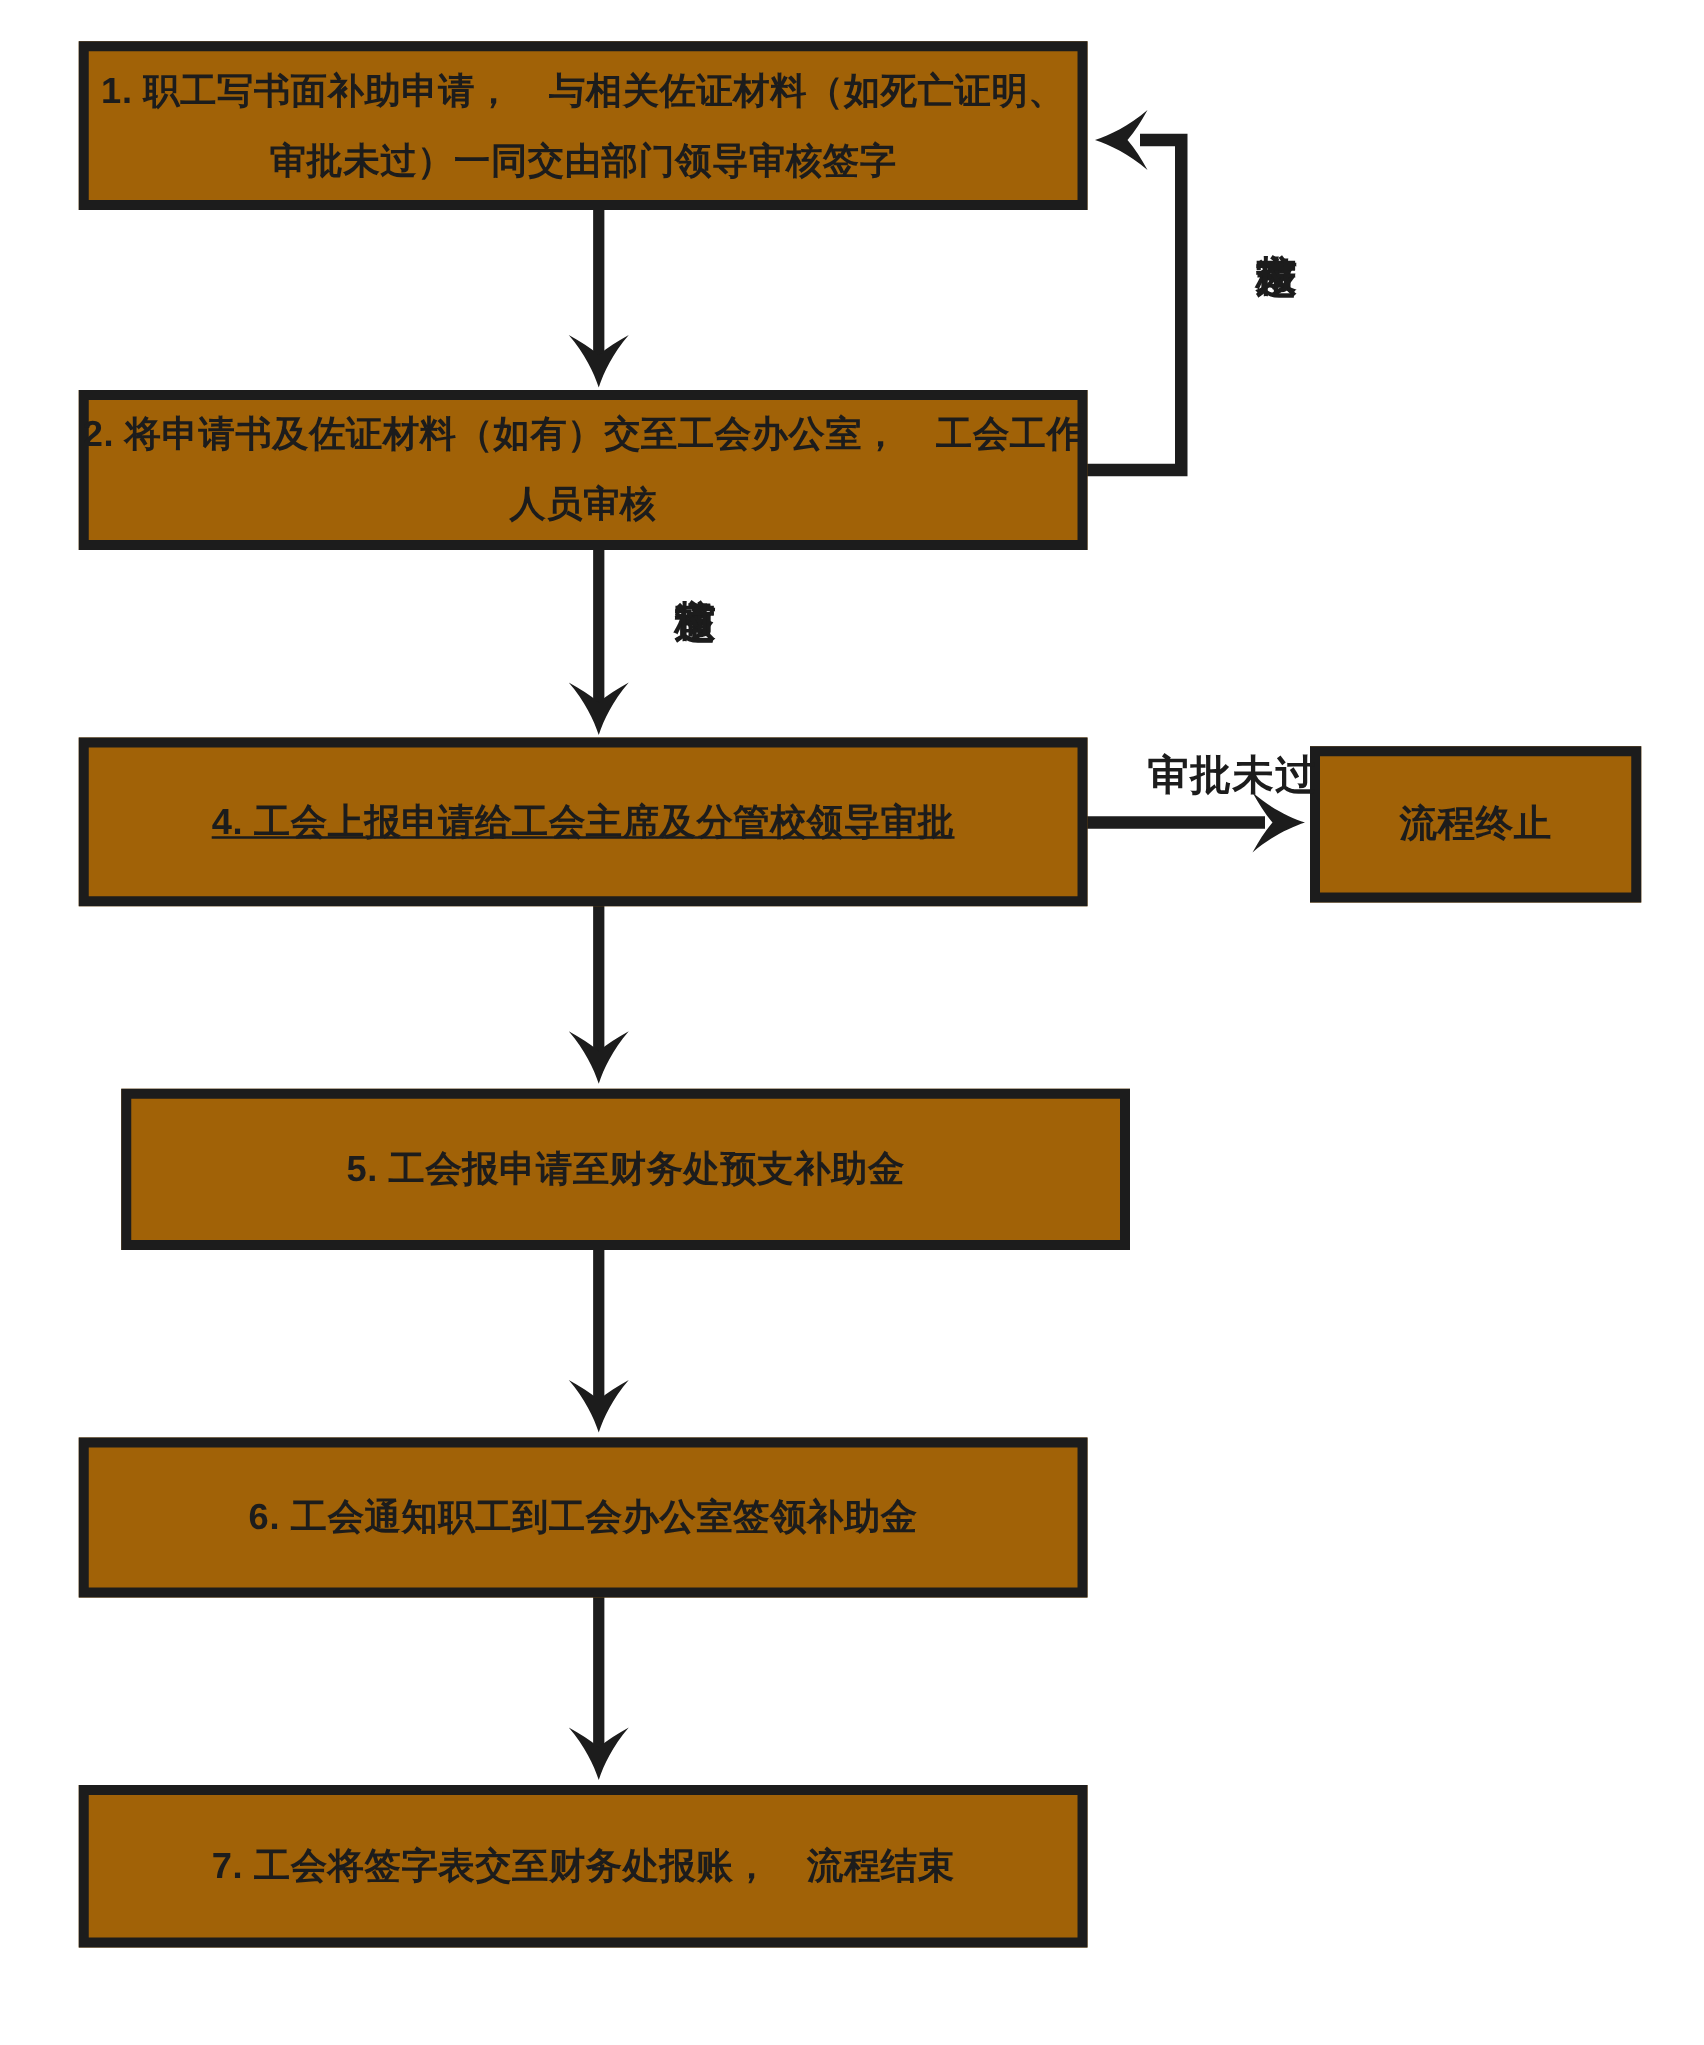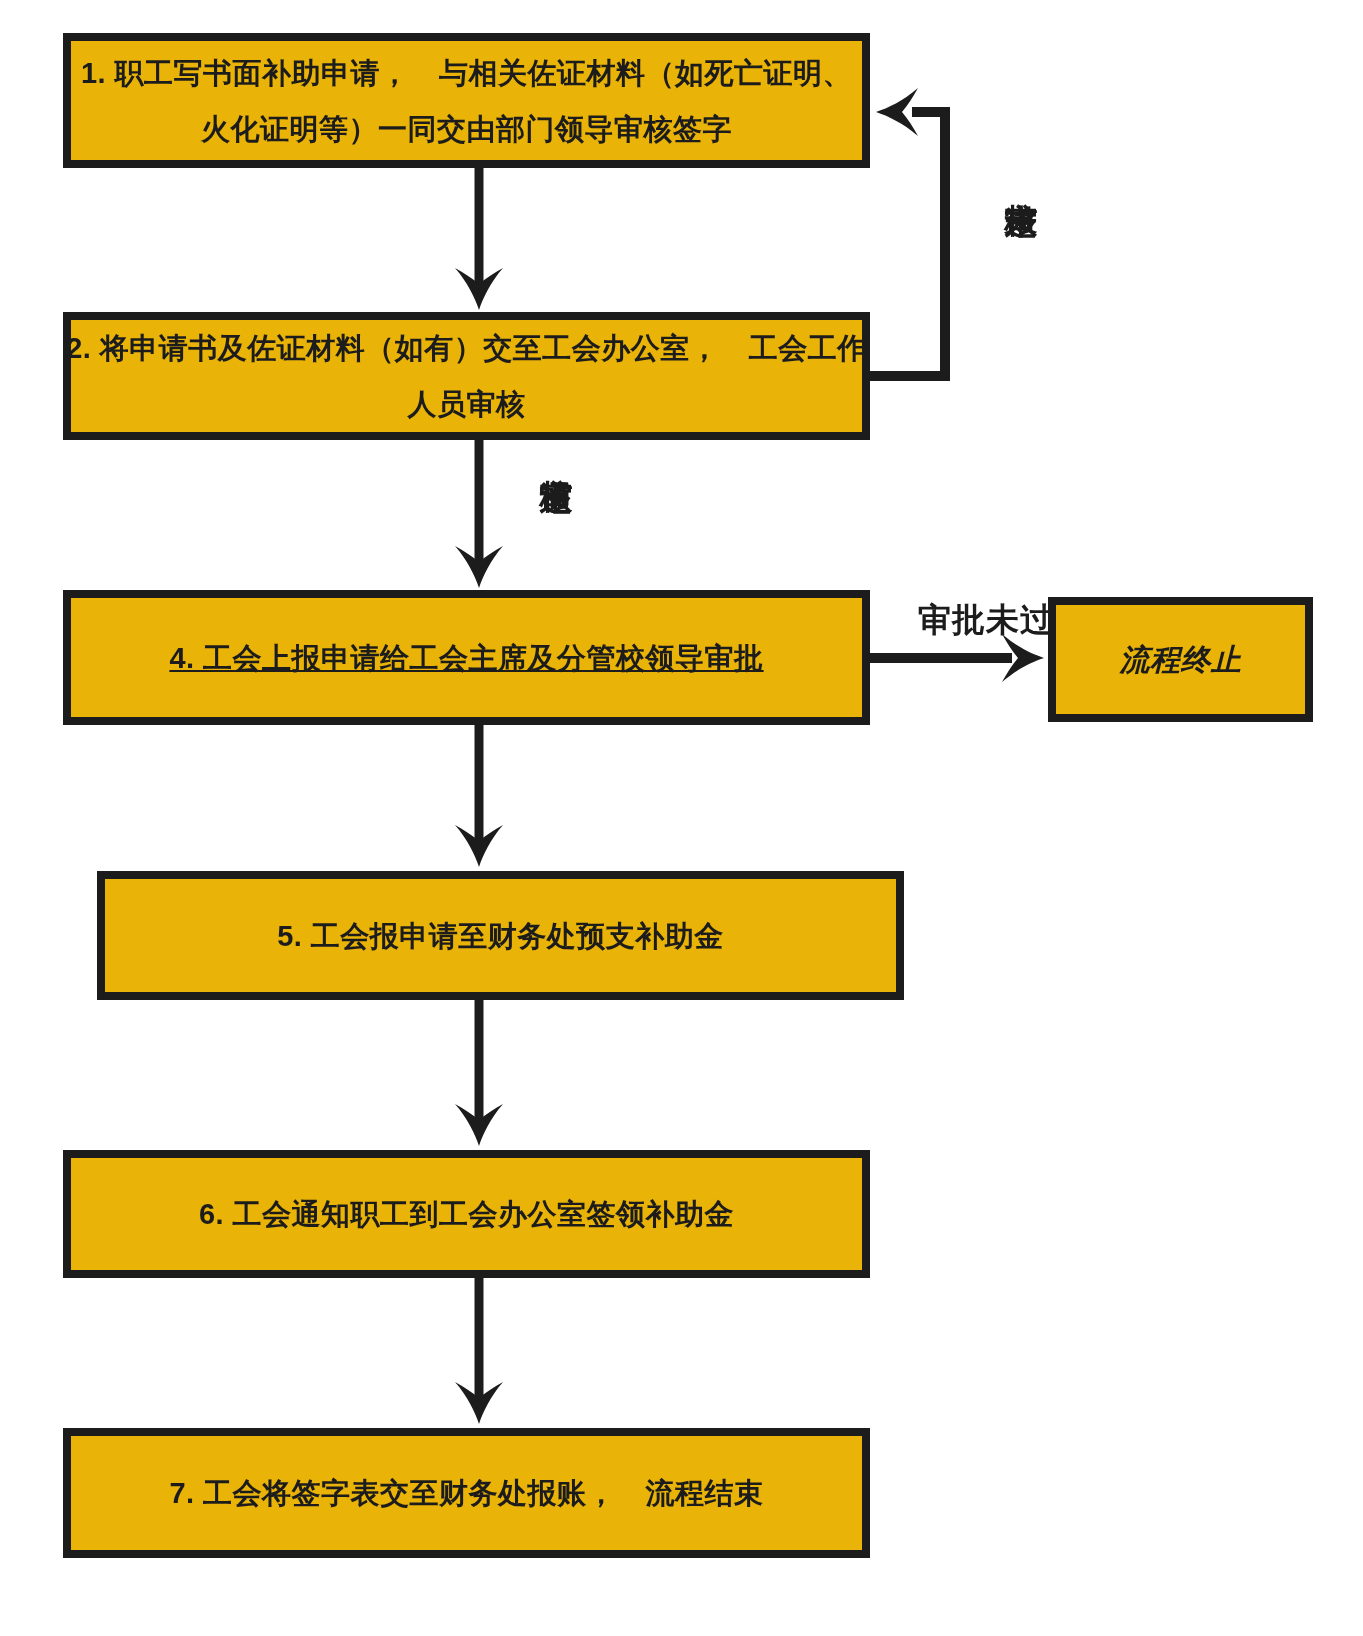--- a/index.html
+++ b/index.html
@@ -19,21 +19,21 @@
   svg.connectors {
     position: absolute;
     left: 0;
     top: 0;
     z-index: 1;
   }
   .node {
     position: absolute;
     box-sizing: border-box;
     border: 8px solid #1c1c1c;
-    background: #eab308;
+    background: #a16207;
     display: flex;
     flex-direction: column;
     align-items: center;
     justify-content: center;
     text-align: center;
     font-size: 29px;
     font-weight: 700;
     line-height: 56px;
     z-index: 2;
     letter-spacing: 0.5px;
@@ -51,21 +51,20 @@
   .node-step4 { top: 590px; height: 135px; text-decoration: underline; }
   .node-step5 { top: 871px; height: 129px; margin-left: 34px; }
   .node-step6 { top: 1150px; height: 128px; }
   .node-step7 { top: 1428px; height: 130px; }
   .node-terminate {
     left: 1048px;
     top: 597px;
     width: 265px;
     height: 125px;
     font-size: 30px;
-    font-style: italic;
   }
   .edge-label {
     position: absolute;
     font-weight: 700;
     color: #1c1c1c;
     z-index: 3;
     white-space: nowrap;
     margin-left: 28px;
   }
   .edge-label-h {
@@ -110,21 +109,21 @@
 
     <path d="M 866 376 H 945 V 112 H 912" stroke="#1c1c1c" stroke-width="10" fill="none"></path>
     <use href="#ah" transform="translate(876,112) rotate(90)"></use>
 
     <path d="M 866 658 H 1012" stroke="#1c1c1c" stroke-width="10" fill="none"></path>
     <use href="#ah" transform="translate(1044,658) rotate(-90)"></use>
   </svg>
 
   <div class="node main-node node-step1">
     <span>1. 职工写书面补助申请，　与相关佐证材料（如死亡证明、</span>
-    <span>火化证明等）一同交由部门领导审核签字</span>
+    <span>审批未过）一同交由部门领导审核签字</span>
   </div>
 
   <div class="node main-node node-step2">
     <span>2. 将申请书及佐证材料（如有）交至工会办公室，　工会工作</span>
     <span>人员审核</span>
   </div>
 
   <div class="node main-node node-step4">
     <span>4. 工会上报申请给工会主席及分管校领导审批</span>
   </div>

